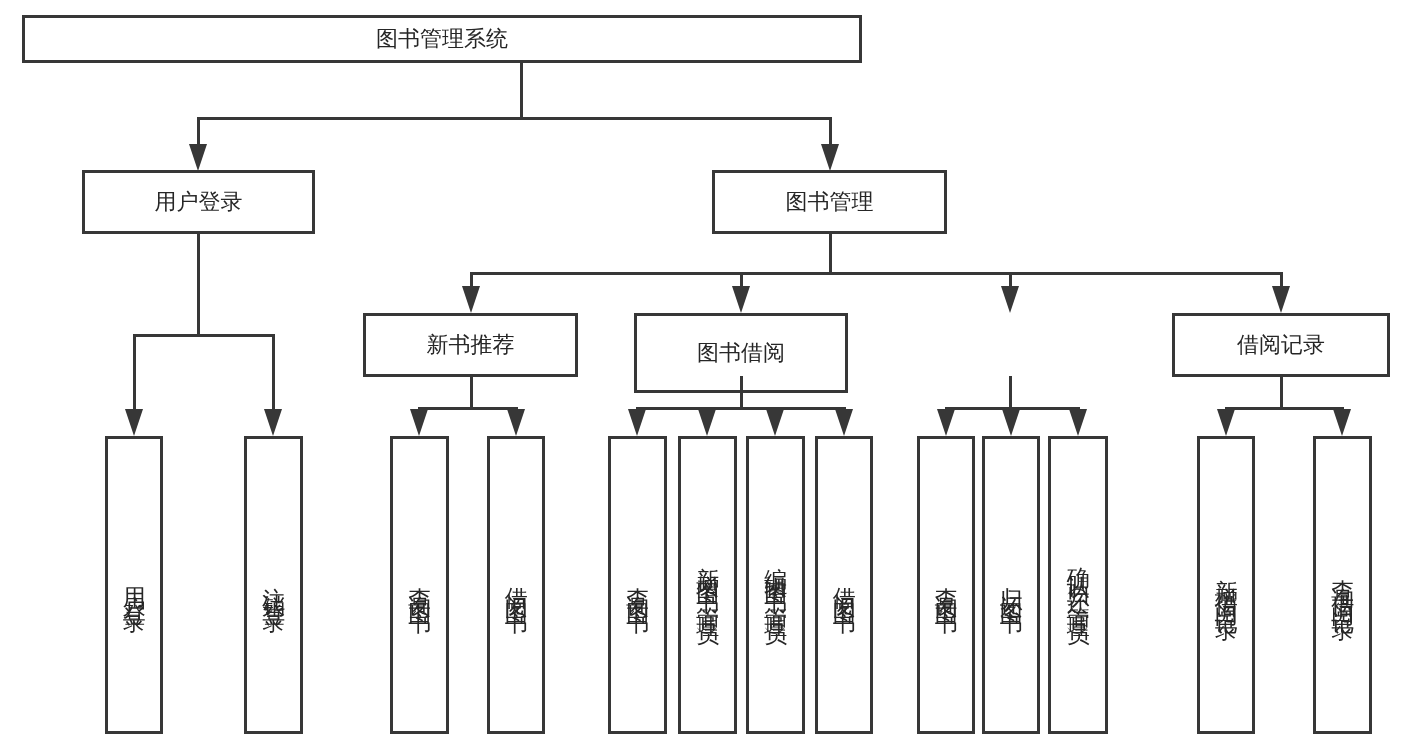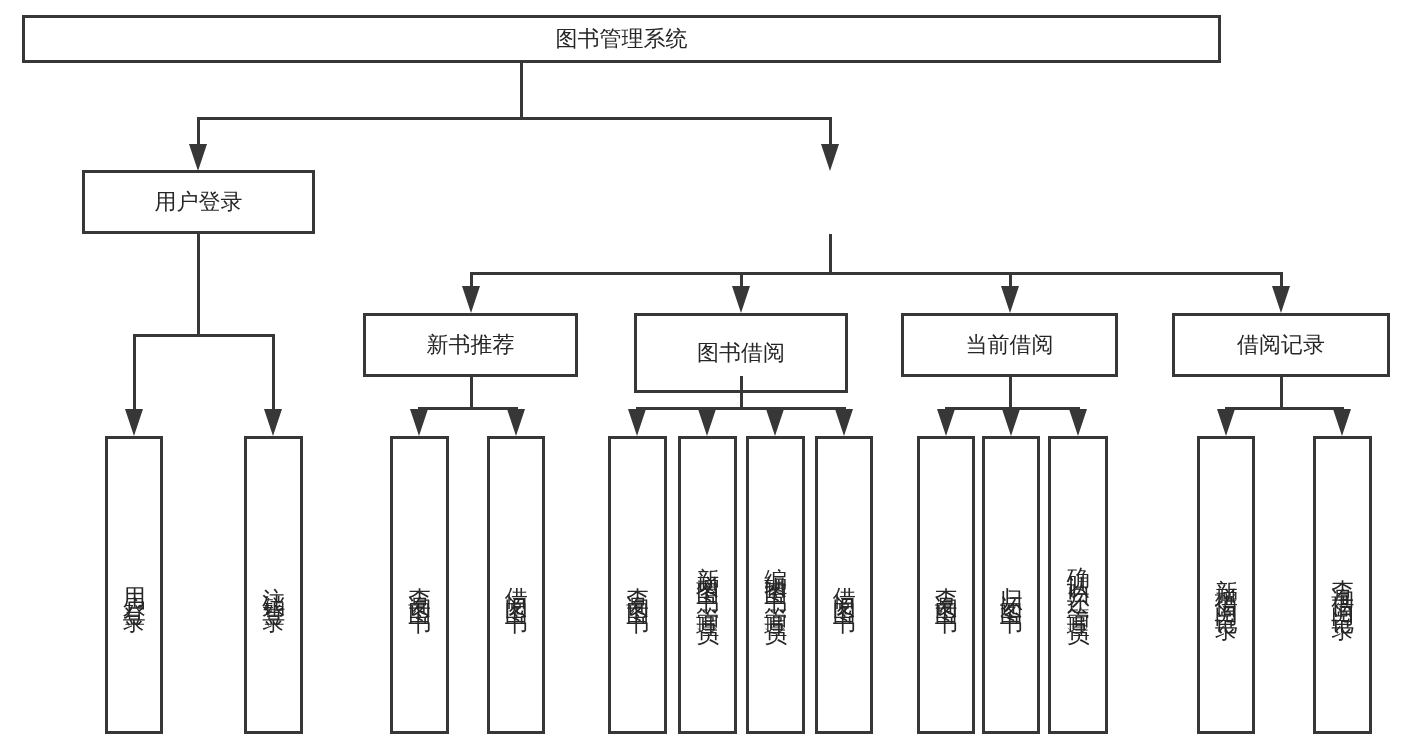--- a/index.html
+++ b/index.html
@@ -51,33 +51,36 @@
     color:var(--wm);
     letter-spacing:1px;
     text-shadow:0 0 2px #ffffff;
   }
 </style>
 </head>
 <body>
 
 <div id="canvas">
 
-  <div class="node" style="left:22px;top:15px;width:1199px;height:48px;">
+  <div class="node" style="left:22px;top:15px;width:840px;height:48px;">
     <span>图书管理系统</span>
   </div>
 
   <div class="vl" style="left:520px;top:62px;height:57px;"></div>
   <div class="hl" style="left:197px;top:117px;width:635px;"></div>
   <div class="vl" style="left:197px;top:117px;height:32px;"></div>
   <div class="vl" style="left:829px;top:117px;height:32px;"></div>
   <div class="ar" style="left:189px;top:144px;"></div>
   <div class="ar" style="left:821px;top:144px;"></div>
 
   <div class="node" style="left:82px;top:170px;width:233px;height:64px;">
     <span>用户登录</span>
+  </div>
+  <div class="node" style="left:712px;top:170px;width:235px;height:64px;">
+    <span>图书管理</span>
   </div>
 
   <div class="vl" style="left:197px;top:233px;height:104px;"></div>
   <div class="hl" style="left:133px;top:334px;width:142px;"></div>
   <div class="vl" style="left:133px;top:334px;height:78px;"></div>
   <div class="vl" style="left:272px;top:334px;height:78px;"></div>
   <div class="ar" style="left:125px;top:409px;"></div>
   <div class="ar" style="left:264px;top:409px;"></div>
 
   <div class="vl" style="left:829px;top:234px;height:41px;"></div>
@@ -89,23 +92,20 @@
   <div class="ar" style="left:462px;top:286px;"></div>
   <div class="ar" style="left:732px;top:286px;"></div>
   <div class="ar" style="left:1001px;top:286px;"></div>
   <div class="ar" style="left:1272px;top:286px;"></div>
 
   <div class="node" style="left:363px;top:313px;width:215px;height:64px;">
     <span>新书推荐</span>
   </div>
   <div class="node" style="left:634px;top:313px;width:214px;height:80px;">
     <span>图书借阅</span>
-  </div>
-  <div class="node" style="left:901px;top:313px;width:217px;height:64px;">
-    <span>当前借阅</span>
   </div>
   <div class="node" style="left:1172px;top:313px;width:218px;height:64px;">
     <span>借阅记录</span>
   </div>
 
   <div class="vl" style="left:470px;top:376px;height:34px;"></div>
   <div class="hl" style="left:418px;top:407px;width:100px;"></div>
   <div class="vl" style="left:418px;top:407px;height:12px;"></div>
   <div class="vl" style="left:515px;top:407px;height:12px;"></div>
   <div class="ar" style="left:410px;top:409px;"></div>

